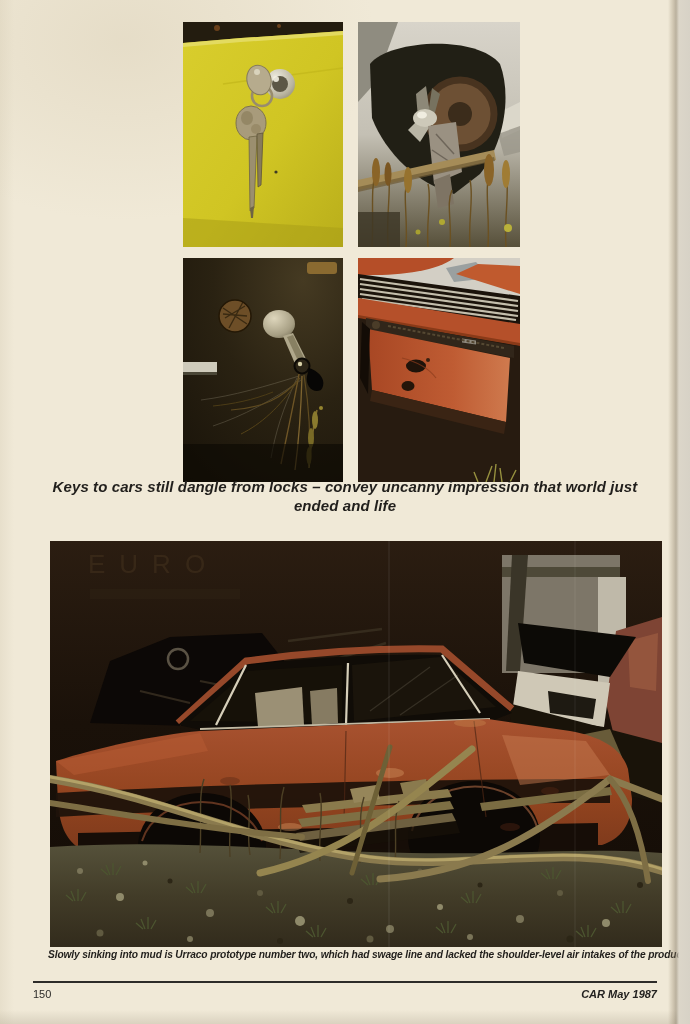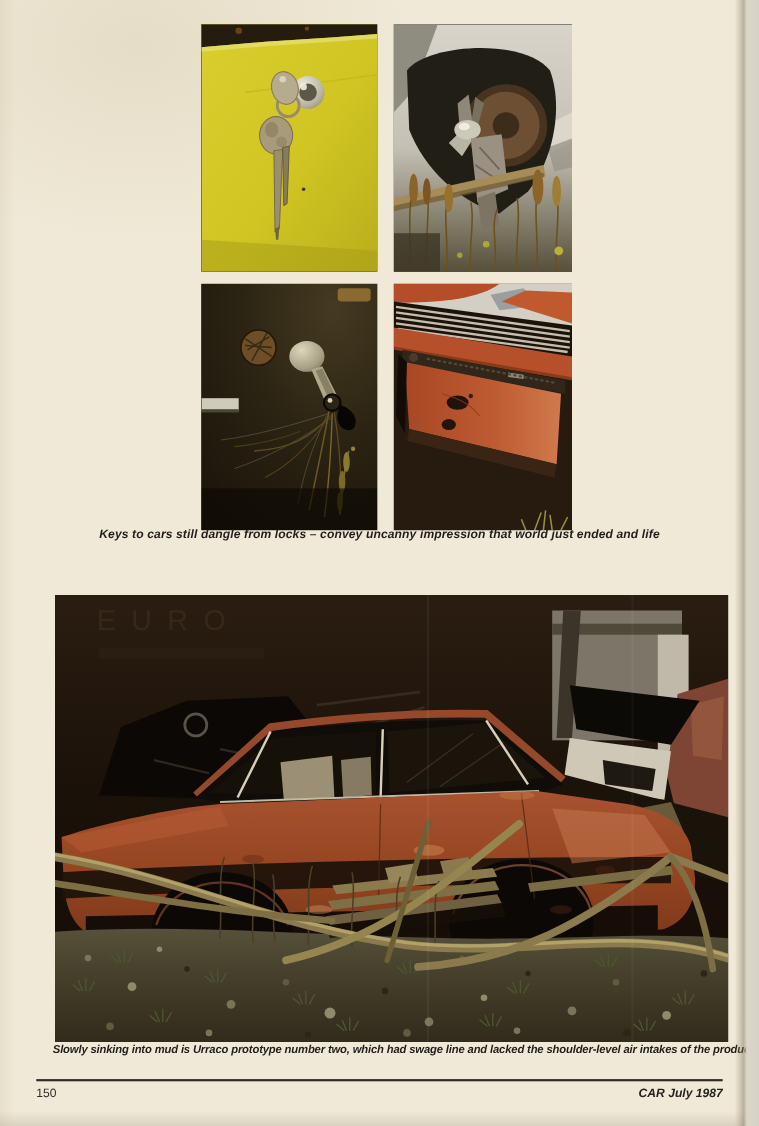--- a/index.html
+++ b/index.html
@@ -20,21 +20,21 @@
   }
   .photo{position:absolute;overflow:hidden;background:#111;}
   .photo svg{display:block;}
   #photo-keys{left:183px;top:22px;width:160px;height:225px;}
   #photo-hubnut{left:358px;top:22px;width:162px;height:225px;}
   #photo-handle{left:183px;top:258px;width:160px;height:224px;}
   #photo-louvres{left:358px;top:258px;width:162px;height:224px;}
   #photo-urraco{left:50px;top:541px;width:612px;height:406px;box-shadow:inset 0 0 30px rgba(0,0,0,.35);}
   .cap{font-style:italic;font-weight:700;color:#211f1c;}
   #caption-grid{position:absolute;left:45px;top:477px;width:600px;text-align:center;
-    font-size:11px;line-height:19px;letter-spacing:.1px;}
+    font-size:15px;line-height:19px;letter-spacing:.1px;}
   #caption-main{position:absolute;left:48px;top:949px;width:620px;font-size:10.4px;
     letter-spacing:-.15px;white-space:nowrap;transform:scaleX(.985);transform-origin:left center;}
   .lead{font-weight:700;}
   #footer-rule{position:absolute;left:33px;top:981px;width:624px;height:2px;background:#2d2c29;}
   #footer-row{position:absolute;left:33px;top:988px;width:624px;display:flex;justify-content:space-between;align-items:flex-start;}
   #page-number{font-size:11px;color:#2c2b28;font-weight:400;}
   #magazine-credit{font-size:11px;color:#232220;font-weight:700;font-style:italic;}
 </style>
 </head>
 <body>
@@ -397,16 +397,16 @@
   <rect x="338" y="0" width="2" height="406" fill="#ffffff" opacity=".05"></rect>
   <rect x="524" y="0" width="2" height="406" fill="#ffffff" opacity=".04"></rect>
 </svg>
 </div>
 
 <div class="cap" id="caption-main"><span class="lead">S</span><span>lowly sinking into mud is Urraco prototype number two, which had swage line and lacked the shoulder-level air intakes of the production car</span></div>
 
 <div id="footer-rule"></div>
 <div id="footer-row">
   <span id="page-number">150</span>
-  <span id="magazine-credit">CAR July 1987</span>
+  <span id="magazine-credit">CAR May 1987</span>
 </div>
 
 <div class="page-right-edge"></div>
 
 </body></html>

